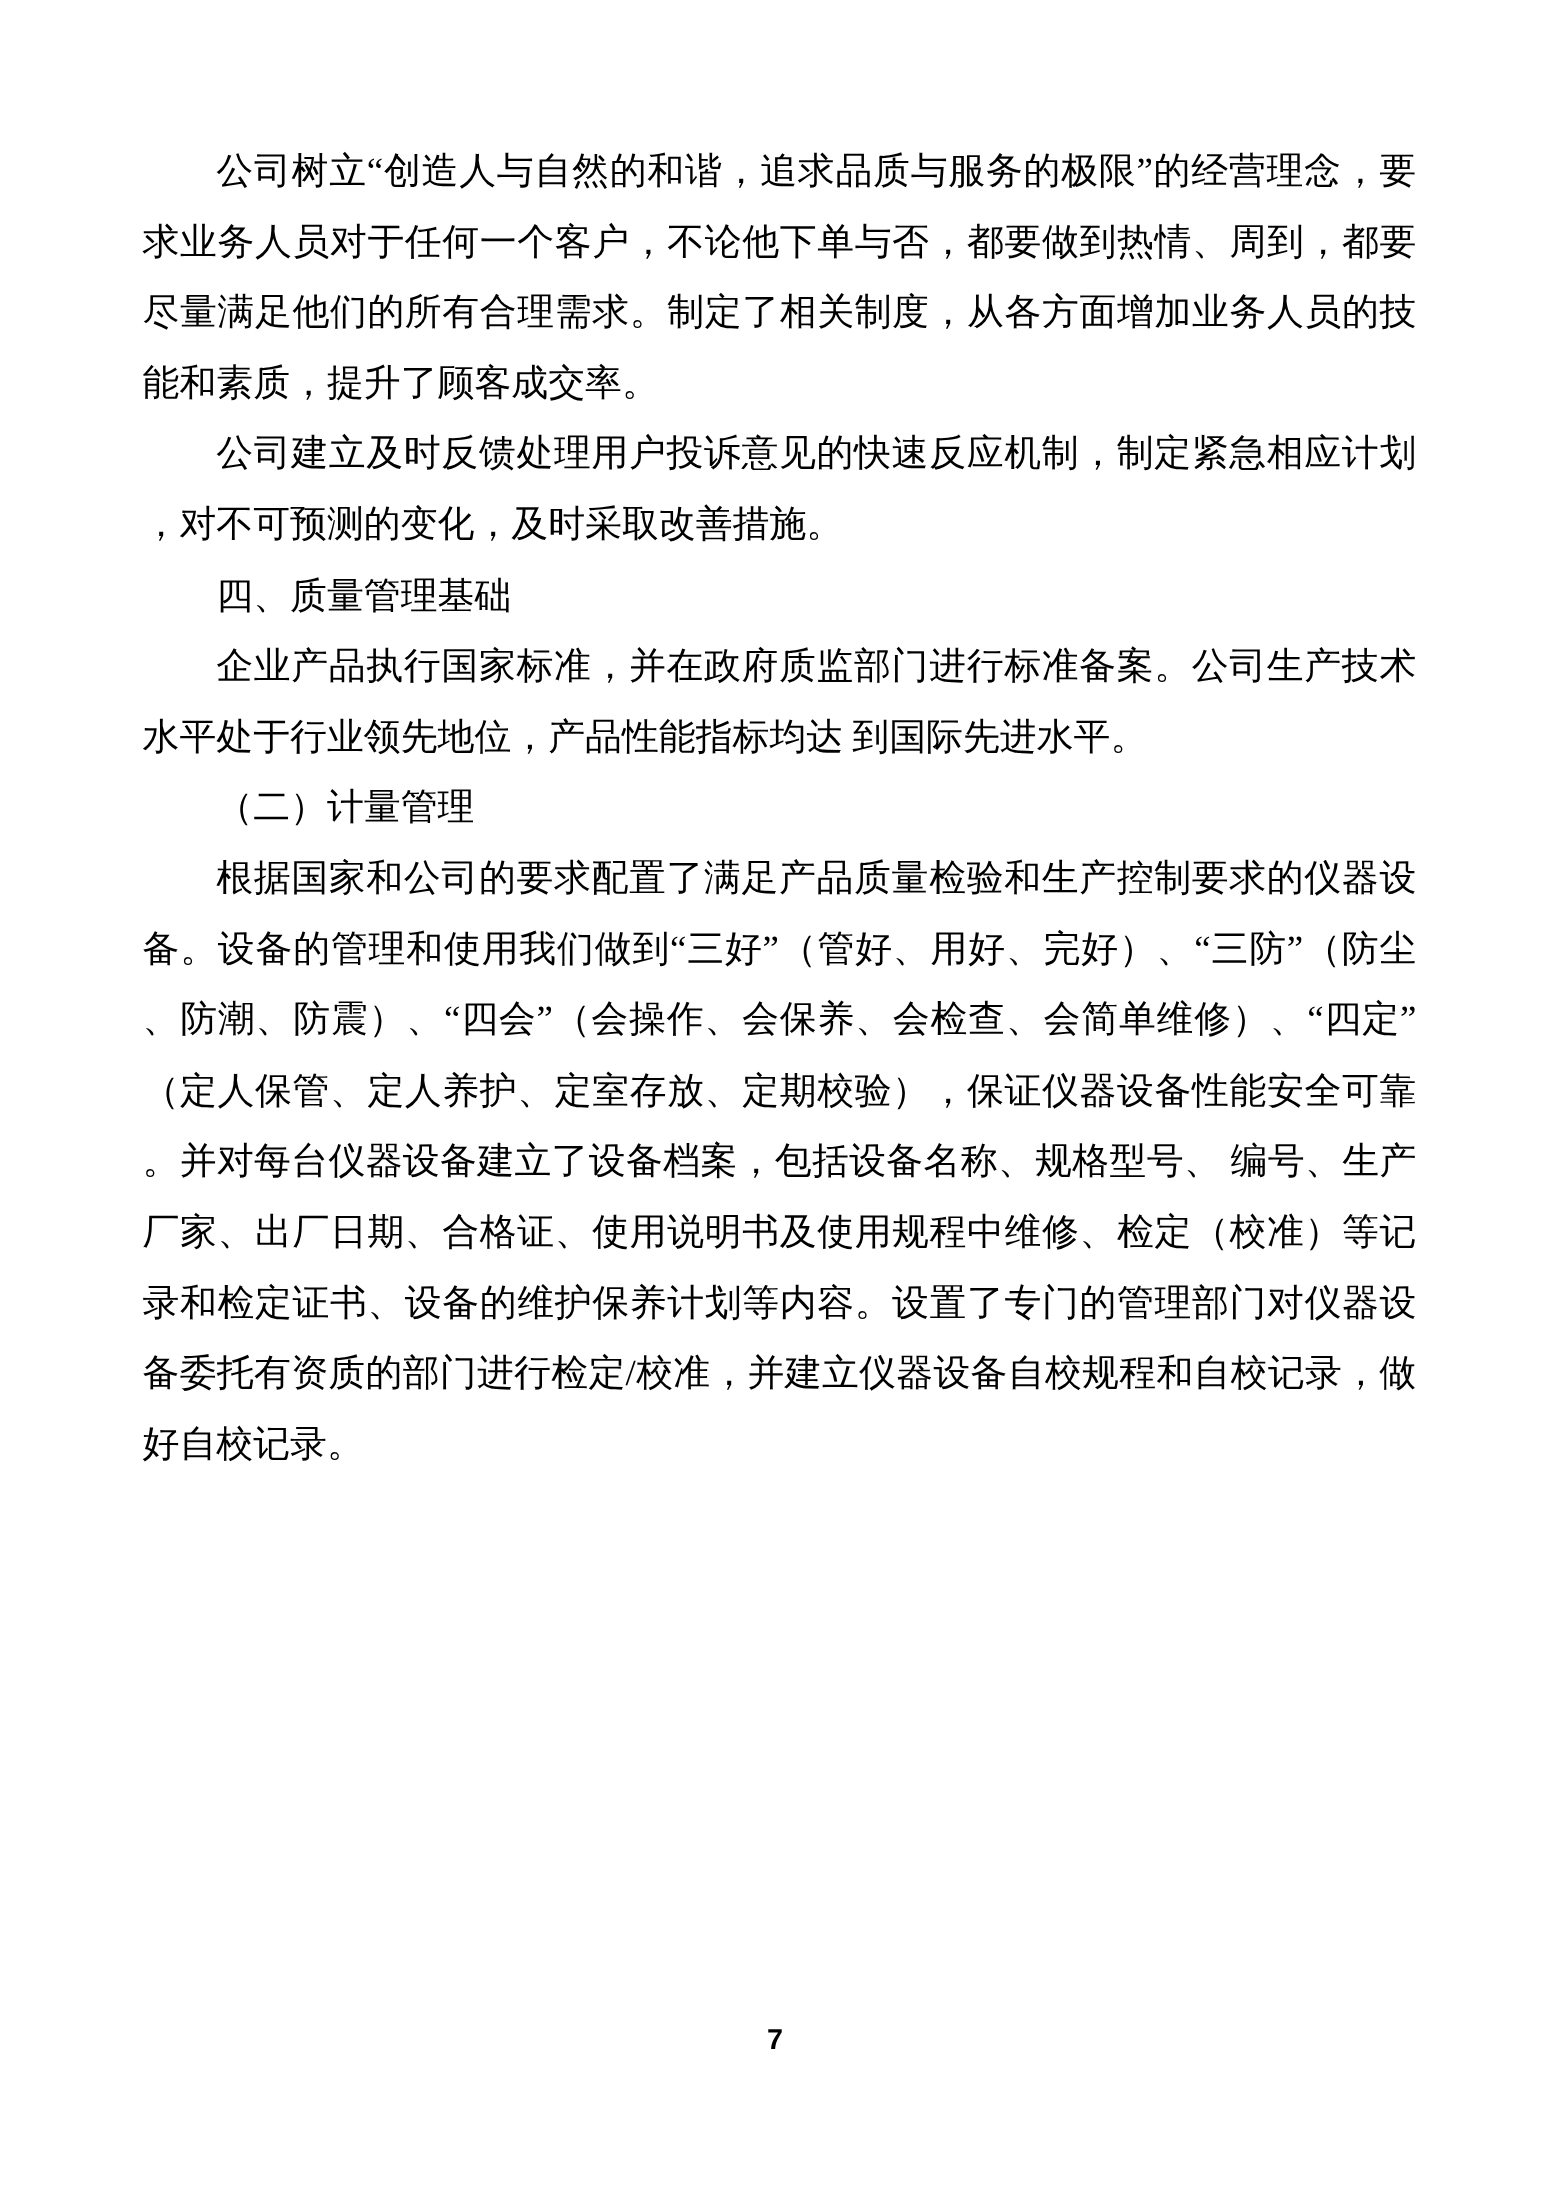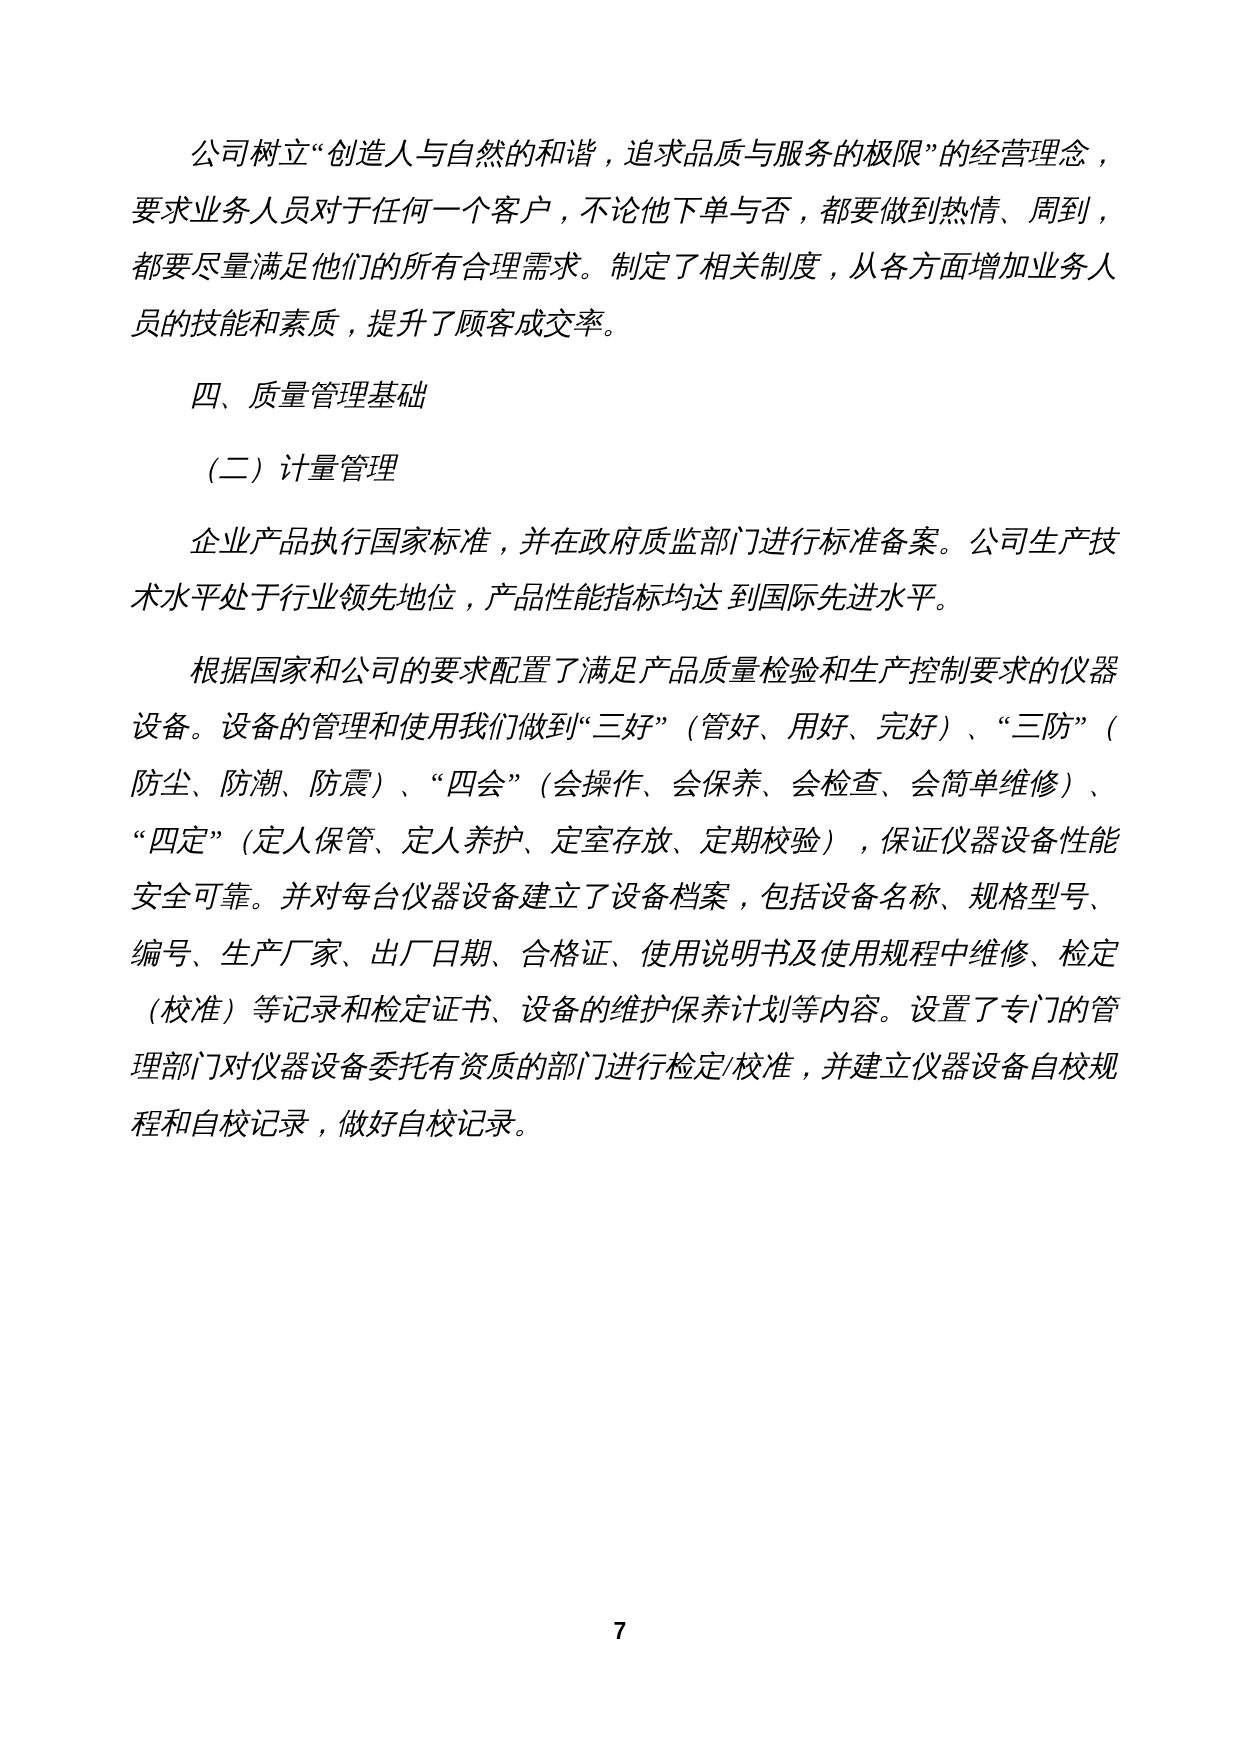--- a/index.html
+++ b/index.html
@@ -18,28 +18,27 @@
   .doc-body {
     position: absolute;
     left: 114px;
     top: 109px;
     width: 1019px;
     font-size: 29.5px;
     line-height: 56.6px;
     letter-spacing: 0;
   }
   p.doc-para {
-    margin: 16px;
+    margin: 0;
     padding: 0;
     text-align: justify;
     text-indent: 2em;
     word-break: break-all;
     line-break: anywhere;
     overflow-wrap: anywhere;
-    font-style: italic;
   }
   .page-footer {
     position: absolute;
     left: 0;
     top: 1620px;
     width: 100%;
     text-align: center;
   }
   .page-number {
     font-family: "Liberation Sans", "DejaVu Sans", sans-serif;
@@ -47,21 +46,22 @@
     font-weight: bold;
     line-height: 1;
     color: #000000;
   }
 </style>
 </head>
 <body>
 
 <div class="doc-body">
   <p class="doc-para">公司树立“创造人与自然的和谐，追求品质与服务的极限”的经营理念，要求业务人员对于任何一个客户，不论他下单与否，都要做到热情、周到，都要尽量满足他们的所有合理需求。制定了相关制度，从各方面增加业务人员的技能和素质，提升了顾客成交率。</p>
+  <p class="doc-para">公司建立及时反馈处理用户投诉意见的快速反应机制，制定紧急相应计划，对不可预测的变化，及时采取改善措施。</p>
   <p class="doc-para">四、质量管理基础</p>
+  <p class="doc-para">企业产品执行国家标准，并在政府质监部门进行标准备案。公司生产技术水平处于行业领先地位，产品性能指标均达 到国际先进水平。</p>
   <p class="doc-para">（二）计量管理</p>
-  <p class="doc-para">企业产品执行国家标准，并在政府质监部门进行标准备案。公司生产技术水平处于行业领先地位，产品性能指标均达 到国际先进水平。</p>
   <p class="doc-para">根据国家和公司的要求配置了满足产品质量检验和生产控制要求的仪器设备。设备的管理和使用我们做到“三好”（管好、用好、完好）、“三防”（防尘、防潮、防震）、“四会”（会操作、会保养、会检查、会简单维修）、“四定”（定人保管、定人养护、定室存放、定期校验），保证仪器设备性能安全可靠。并对每台仪器设备建立了设备档案，包括设备名称、规格型号、 编号、生产厂家、出厂日期、合格证、使用说明书及使用规程中维修、检定（校准）等记录和检定证书、设备的维护保养计划等内容。设置了专门的管理部门对仪器设备委托有资质的部门进行检定/校准，并建立仪器设备自校规程和自校记录，做好自校记录。</p>
 </div>
 
 <div class="page-footer">
   <span class="page-number">7</span>
 </div>
 
 </body></html>

